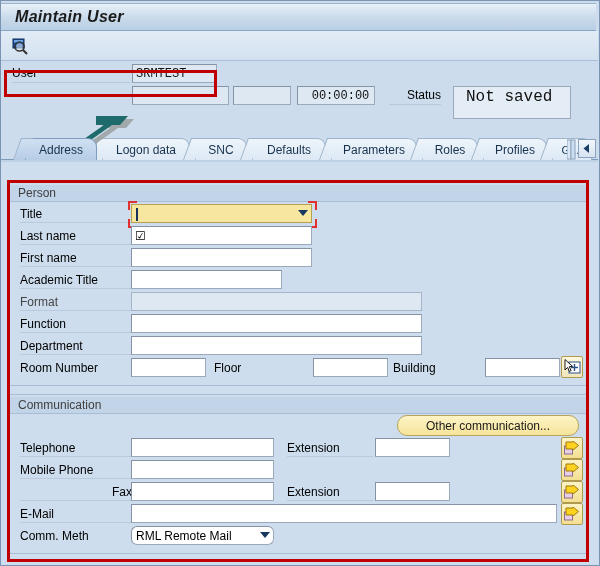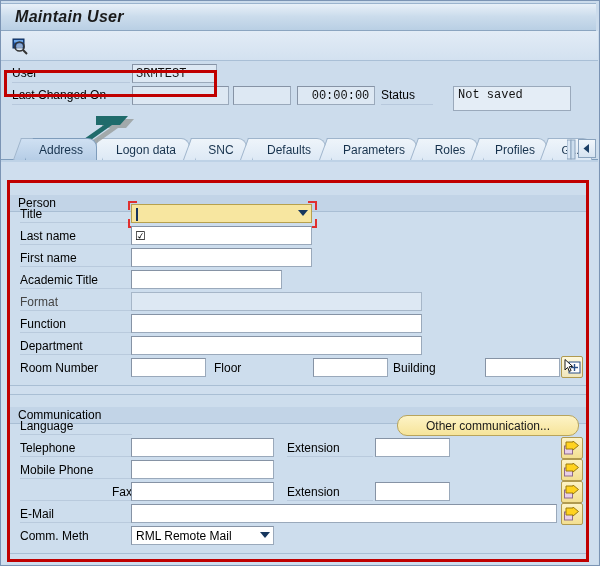--- a/index.html
+++ b/index.html
@@ -66,23 +66,23 @@
     border:1px solid #8aa3bd;display:flex;align-items:center;justify-content:center;
     cursor:pointer;}
   .tab-stack{position:absolute;top:1px;width:9px;height:21px;}
 
   
   .panel{position:absolute;left:1px;top:162px;width:597px;height:402px;
     background:#cfdeee;}
 
   .group{position:absolute;box-sizing:border-box;
     background:#cddded;border:1px solid #a9bed4;}
-  .group-title{position:absolute;left:0;top:12px;height:17px;width:100%;
+  .group-title{position:absolute;left:0;top:2px;height:17px;width:100%;
     box-sizing:border-box;background:#c2d4e7;border-bottom:1px solid #a9bed4;
-    font-size:12px;color:#000000;padding:1px 0 0 8px;}
+    font-size:12px;color:#404040;padding:1px 0 0 8px;}
 
   
   .rowlabel{position:absolute;font-size:12px;color:#000;
     border-bottom:1px solid #b9cadd;padding-bottom:1px;white-space:nowrap;}
 
   
   .combo{position:absolute;box-sizing:border-box;height:19px;
     background:#fff;border:1px solid #9aa9bb;border-top-color:#8693a5;
     border-left-color:#8693a5;font-size:12px;cursor:pointer;}
   .combo .ctext{position:absolute;left:4px;top:2px;font-size:12px;color:#000;
@@ -113,23 +113,23 @@
     display:flex;align-items:center;justify-content:center;cursor:pointer;}
   .iconbtn.plain{background:linear-gradient(to bottom,#fdf8dd,#f0e6bd);}
 
   
   .anno{position:absolute;border:3px solid #c00000;box-sizing:border-box;
     pointer-events:none;}
 
   
   .green-arrow{position:absolute;pointer-events:none;}
 
-  .status-box{position:absolute;box-sizing:border-box;height:25px;
-    background:#e4edf6;border:1px solid #9aa9bb;font-size:12px;
-    font-family:"Liberation Mono",monospace;padding:1px 4px;color:#111;}
+  .status-box{position:absolute;box-sizing:border-box;height:33px;
+    background:#e4edf6;border:1px solid #9aa9bb;font-size:16px;
+    font-family:"Liberation Mono",monospace;padding:1px 12px;color:#111;}
 </style>
 </head>
 <body>
 
 <div id="app">
   <div class="win-border"></div>
 
   <div class="titlebar">
     <div class="title-text">Maintain User</div>
   </div>
@@ -143,26 +143,25 @@
         <circle cx="8.5" cy="9.5" r="3.3" fill="#eef5fd" opacity=".55"></circle>
         <line x1="11.8" y1="12.8" x2="16" y2="17" stroke="#333" stroke-width="2"></line>
       </svg>
     </div>
   </div>
 
   <div class="hdr">
     <div class="lbl lbl-ul" style="left:11px;top:4px;width:118px;height:16px;">User</div>
     <input class="fld ro" style="left: 131px; top: 2px; width: 85px;" readonly="" value="SRMTEST">
 
-    <div class="lbl lbl-ul" style="left:11px;top:26px;width:118px;height:16px;">Last Changed On</div>
     <input class="fld ro" style="left: 131px; top: 24px; width: 97px;" readonly="" value="">
     <input class="fld ro" style="left: 232px; top: 24px; width: 58px;" readonly="" value="">
     <input class="fld ro" style="left: 296px; top: 24px; width: 78px; text-align: center; padding-left: 12px;" readonly="" value="00:00:00">
 
-    <div class="lbl lbl-ul" style="left:380px;top:26px;width:52px;height:16px;">Status</div>
+    <div class="lbl lbl-ul" style="left:388px;top:26px;width:52px;height:16px;text-align:right;">Status</div>
     <div class="status-box" style="left:452px;top:24px;width:118px;">Not saved</div>
   </div>
 
   <div class="tabstrip">
     <div class="tabs-rest"></div>
 
     <div class="tab active" style="left:24px;width:72px;">
       <span class="tl">Address</span>
     </div>
     <div class="tab" style="left:101px;width:88px;">
@@ -250,21 +249,20 @@
           <line x1="10.5" y1="5" x2="10.5" y2="12" stroke="#2a4f86" stroke-width="1.4"></line>
           <line x1="7" y1="8.5" x2="14" y2="8.5" stroke="#2a4f86" stroke-width="1.4"></line>
           <polygon points="1,0.5 1,11 3.6,8.4 5.4,12.4 7.1,11.6 5.3,7.7 8.6,7.4" fill="#ffffff" stroke="#1a1a1a" stroke-width="1"></polygon>
         </svg>
       </div>
     </div>
 
     <div class="group" style="left:8px;top:232px;width:578px;height:160px;">
       <div class="group-title">Communication</div>
 
-      <div class="rowlabel" style="left:10px;top:24px;width:112px;">Language</div>
 
       <div class="btn" style="left:387px;top:20px;width:182px;height:21px;">Other communication...</div>
 
       <div class="rowlabel" style="left:10px;top:46px;width:112px;">Telephone</div>
       <input class="fld" style="left: 121px; top: 43px; width: 143px;" value="">
       <div class="rowlabel" style="left:277px;top:46px;width:86px;">Extension</div>
       <input class="fld" style="left: 365px; top: 43px; width: 75px;" value="">
       <div class="iconbtn" style="left:551px;top:42px;">
         <svg width="16" height="15" viewBox="0 0 16 15">
           <rect x="0.5" y="5" width="8" height="8" fill="#e8cfe8" stroke="#8d6a8d"></rect>
@@ -295,21 +293,21 @@
       <div class="rowlabel" style="left:10px;top:112px;width:112px;">E-Mail</div>
       <input class="fld" style="left: 121px; top: 109px; width: 426px;" value="">
       <div class="iconbtn" style="left:551px;top:108px;">
         <svg width="16" height="15" viewBox="0 0 16 15">
           <rect x="0.5" y="5" width="8" height="8" fill="#e8cfe8" stroke="#8d6a8d"></rect>
           <polygon points="2,1 9,1 9,0 14.5,4.5 9,9 9,8 2,8" fill="#ffd21f" stroke="#9a7a10"></polygon>
         </svg>
       </div>
 
       <div class="rowlabel" style="left:10px;top:134px;width:112px;border-bottom:none;">Comm. Meth</div>
-      <div class="combo" style="left:121px;top:131px;width:143px;">
+      <div class="combo" style="left:121px;top:131px;width:143px;border-radius:6px;">
         <span class="ctext">RML Remote Mail</span>
         <span class="carrow"></span>
       </div>
     </div>
   </div>
 
   <div class="anno" style="left:4px;top:70px;width:213px;height:27px;"></div>
   <div class="anno" style="left:7px;top:180px;width:582px;height:382px;"></div>
 
   <div class="green-arrow" style="left:62px;top:112px;">

